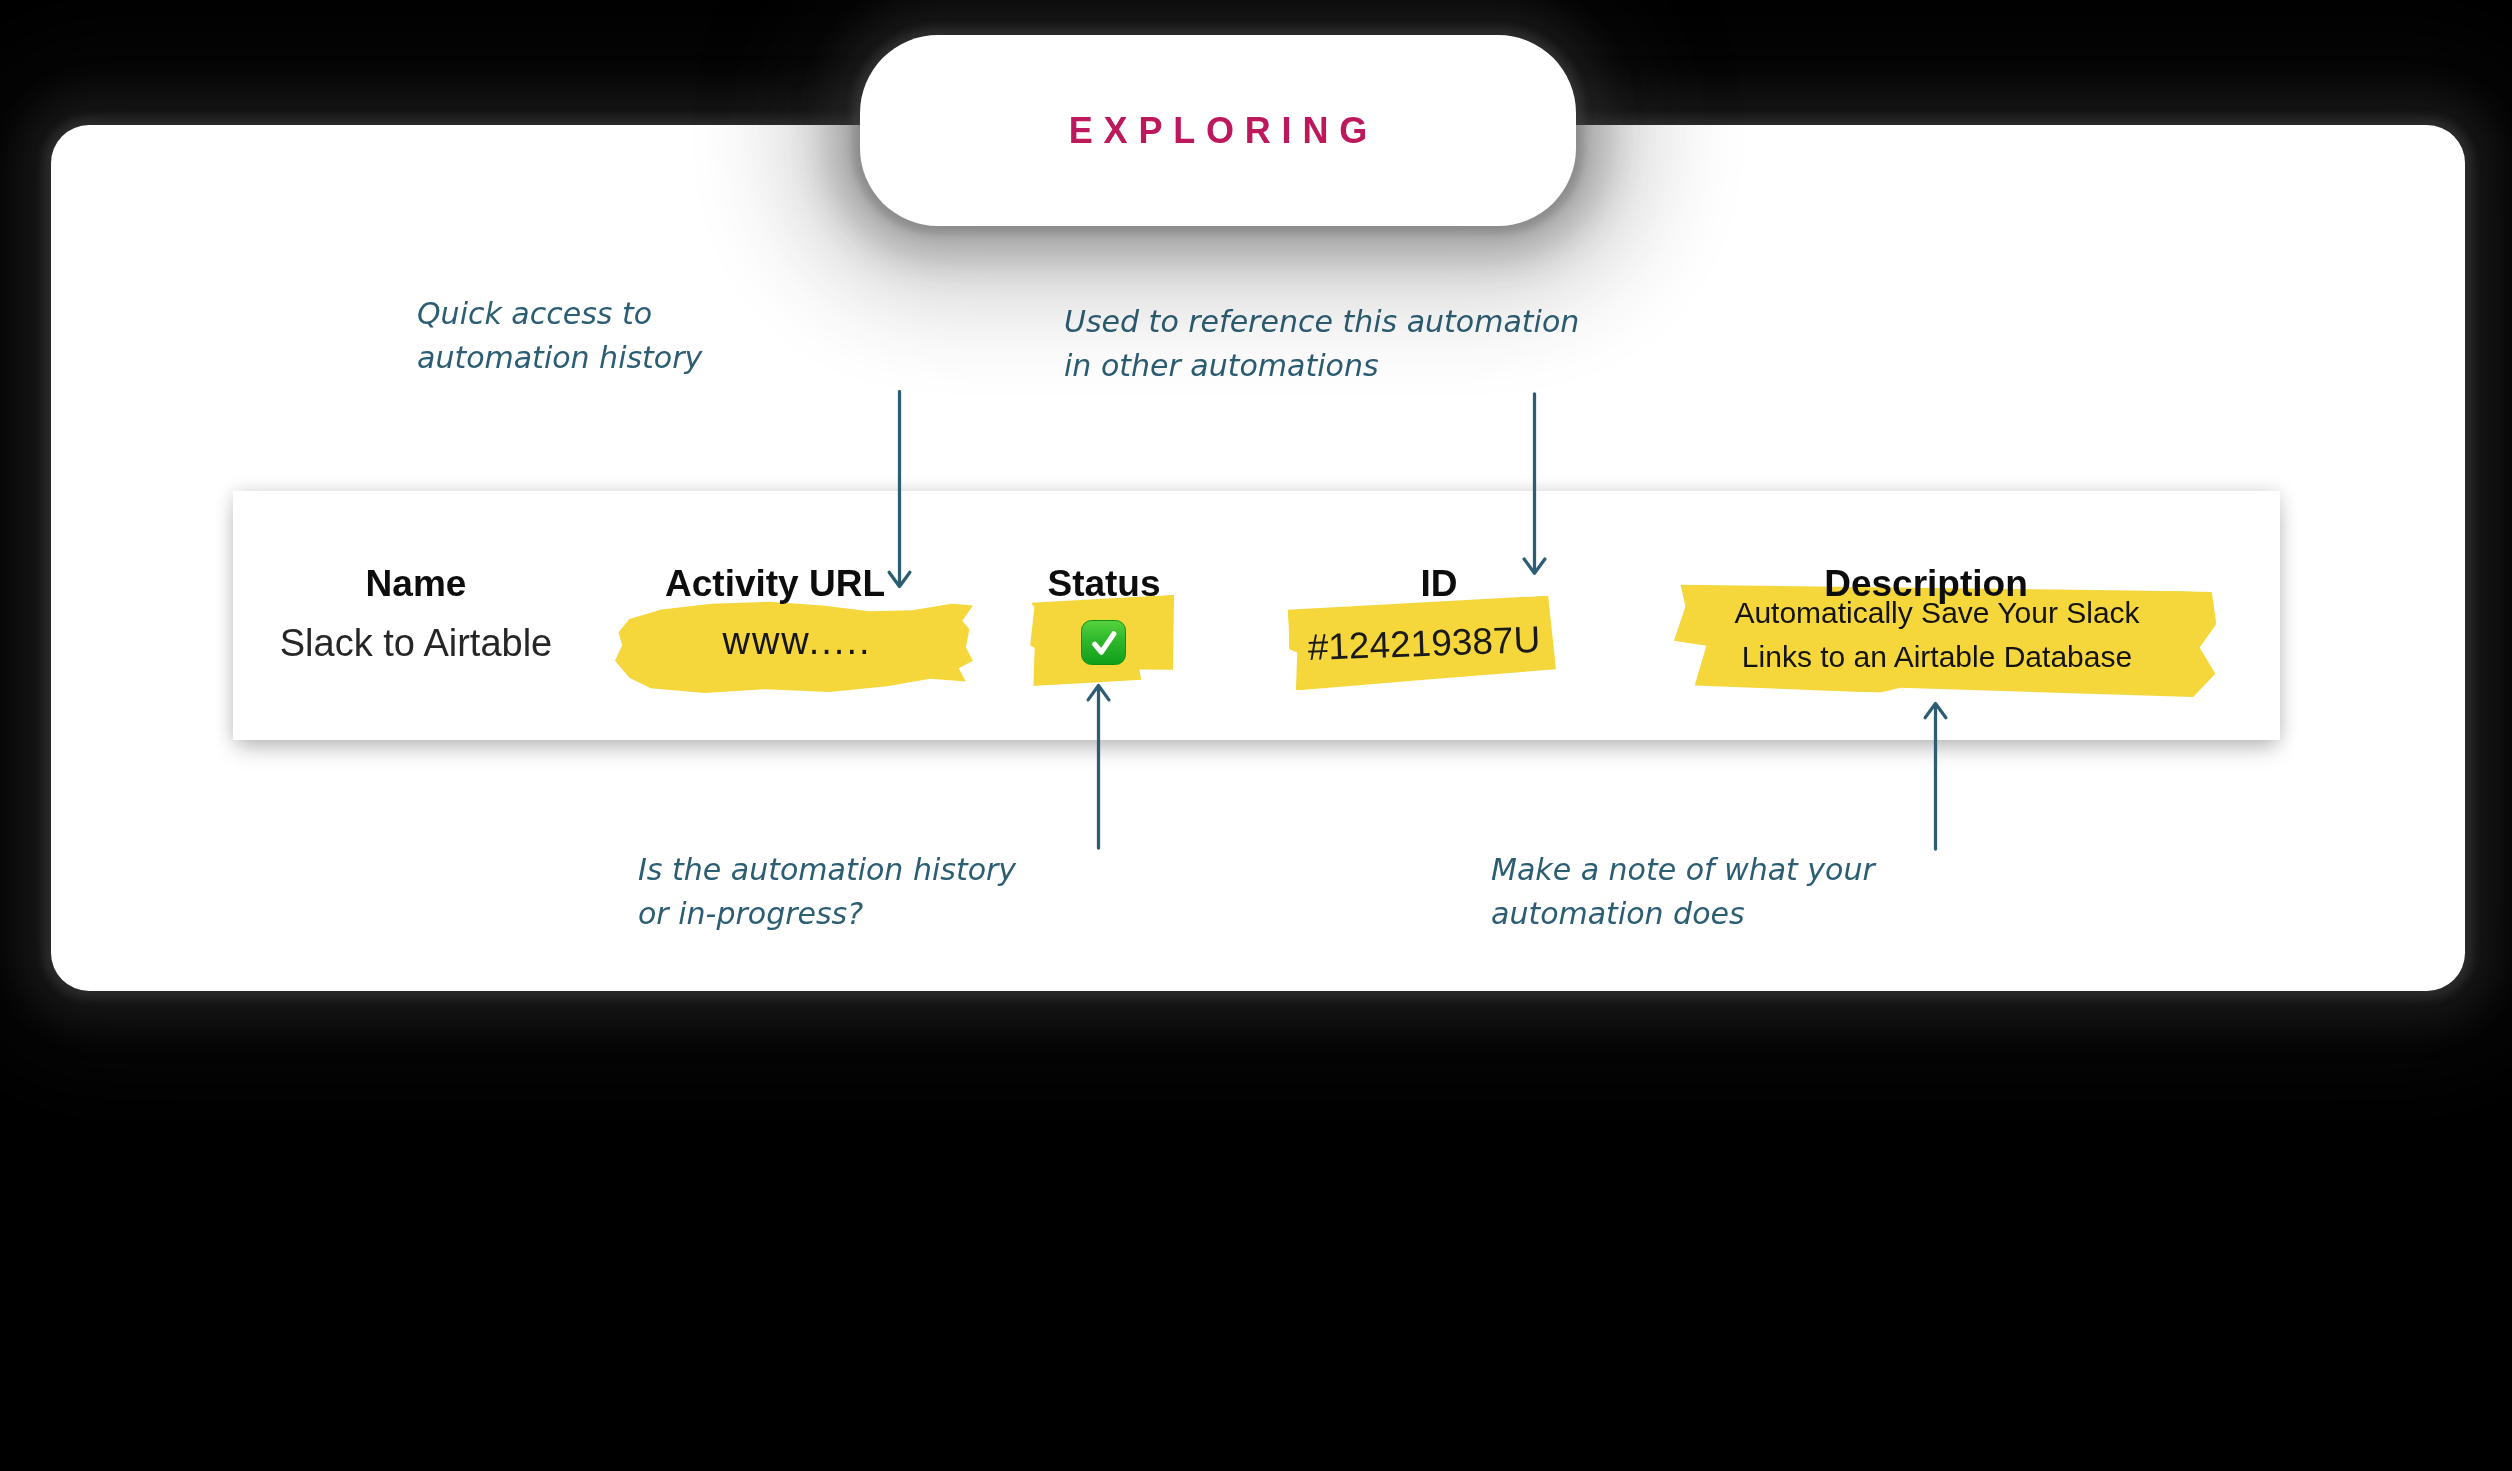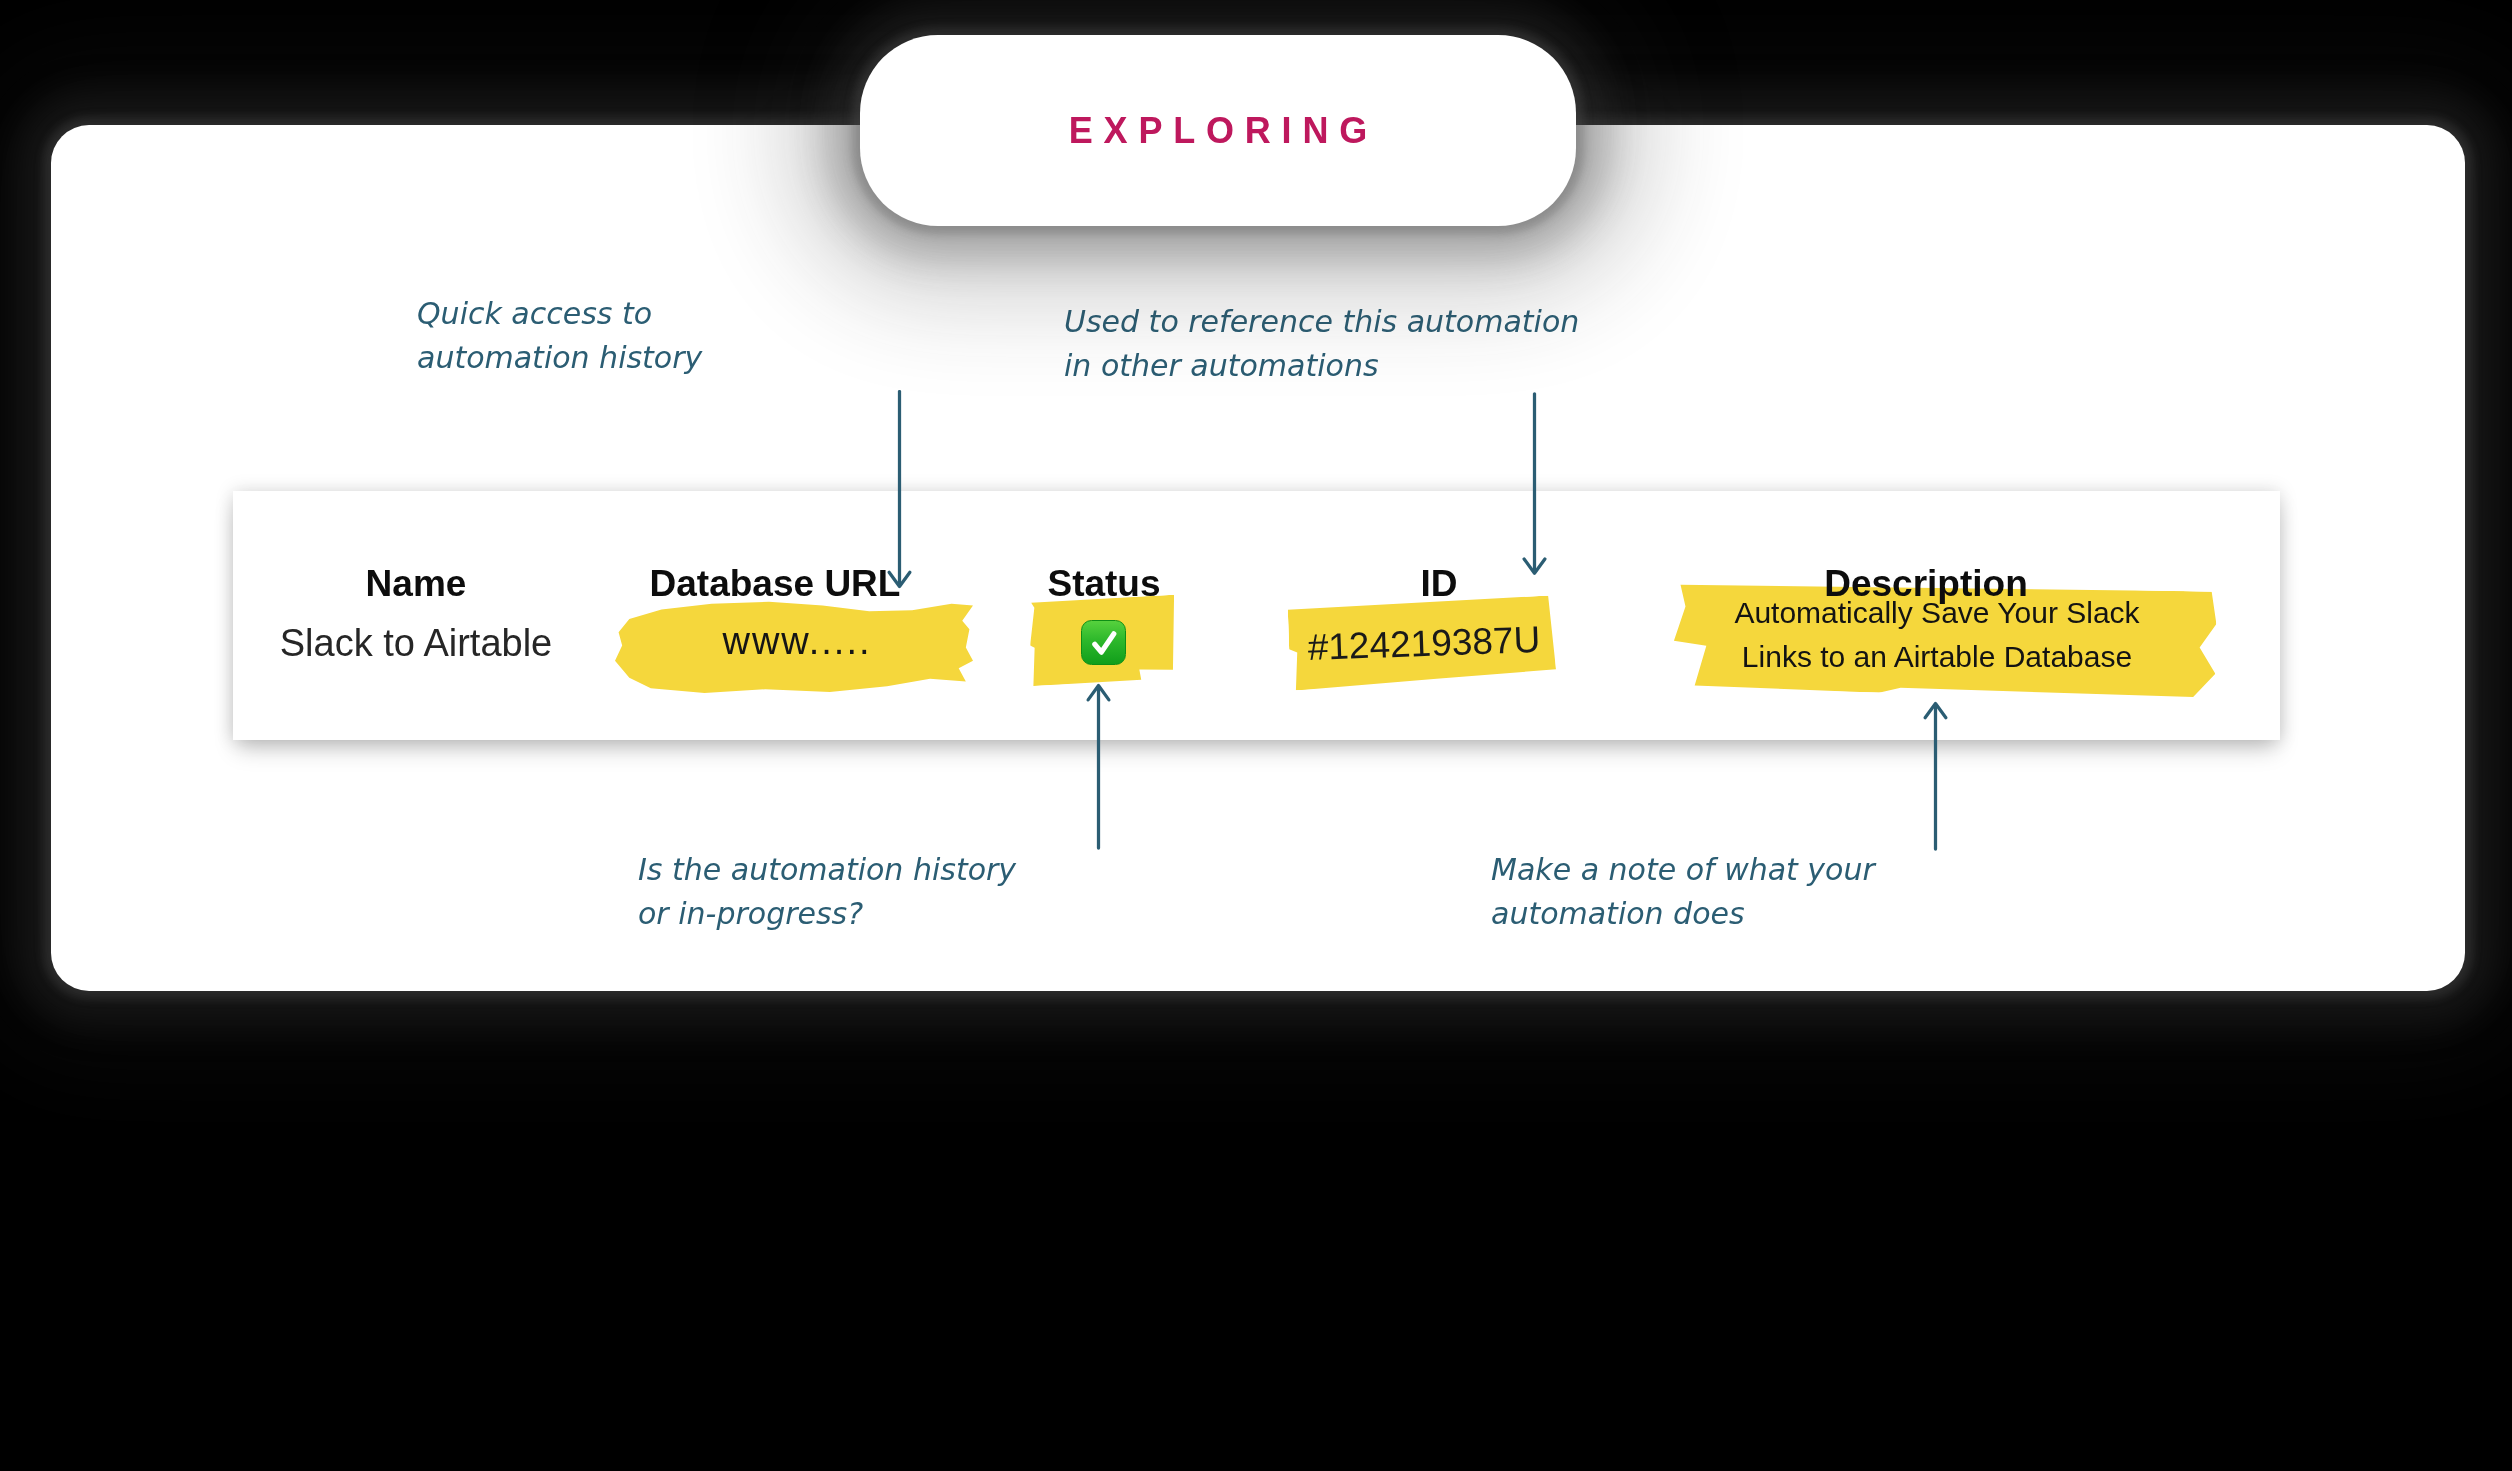--- a/index.html
+++ b/index.html
@@ -101,21 +101,21 @@
 
   <div class="card halo"></div>
 
   <div class="pill halo">
     <div class="pill-line">EXPLORING</div>
   </div>
 
   <div class="strip"></div>
 
   <div class="col-header" style="left:416px">Name</div>
-  <div class="col-header" style="left:775px">Database URL</div>
+  <div class="col-header" style="left:775px">Activity URL</div>
   <div class="col-header" style="left:1104px">Status</div>
   <div class="col-header" style="left:1439px">ID</div>
   <div class="col-header" style="left:1926px">Description</div>
 
   <div class="hl hl-www"></div>
   <div class="hl hl-status"></div>
   <div class="hl hl-id"></div>
   <div class="hl hl-desc"></div>
 
   <div class="cell-text name-text">Slack to Airtable</div>

